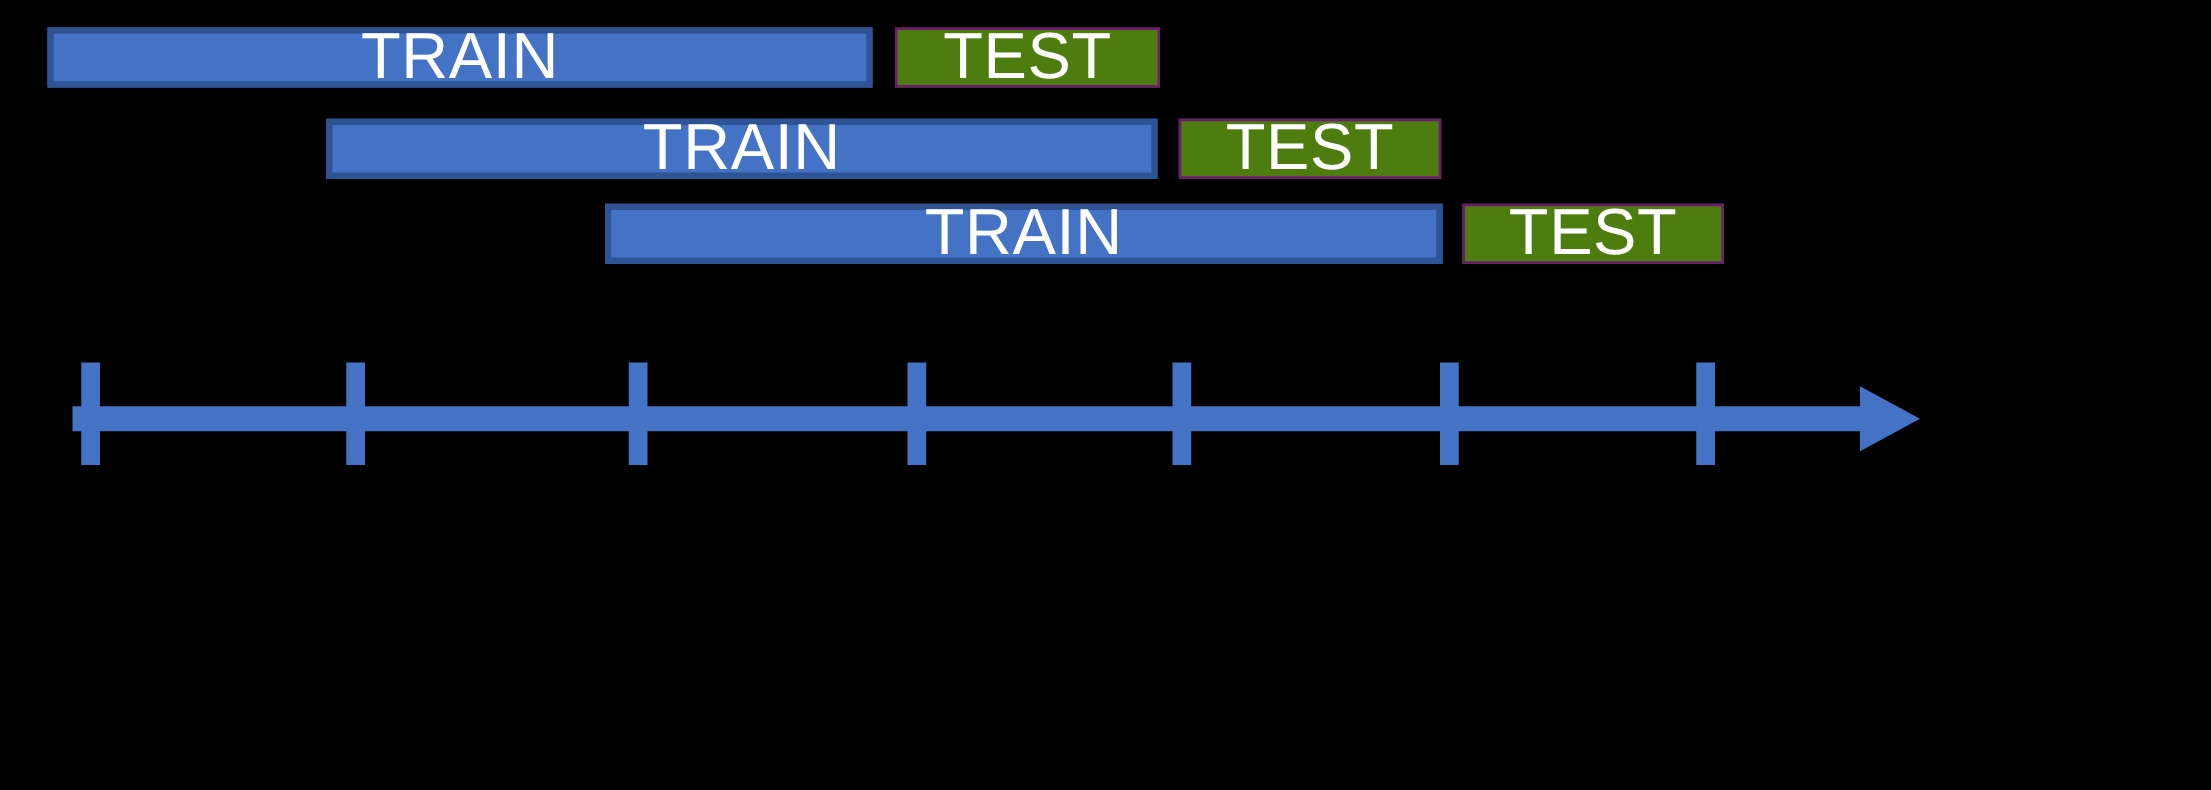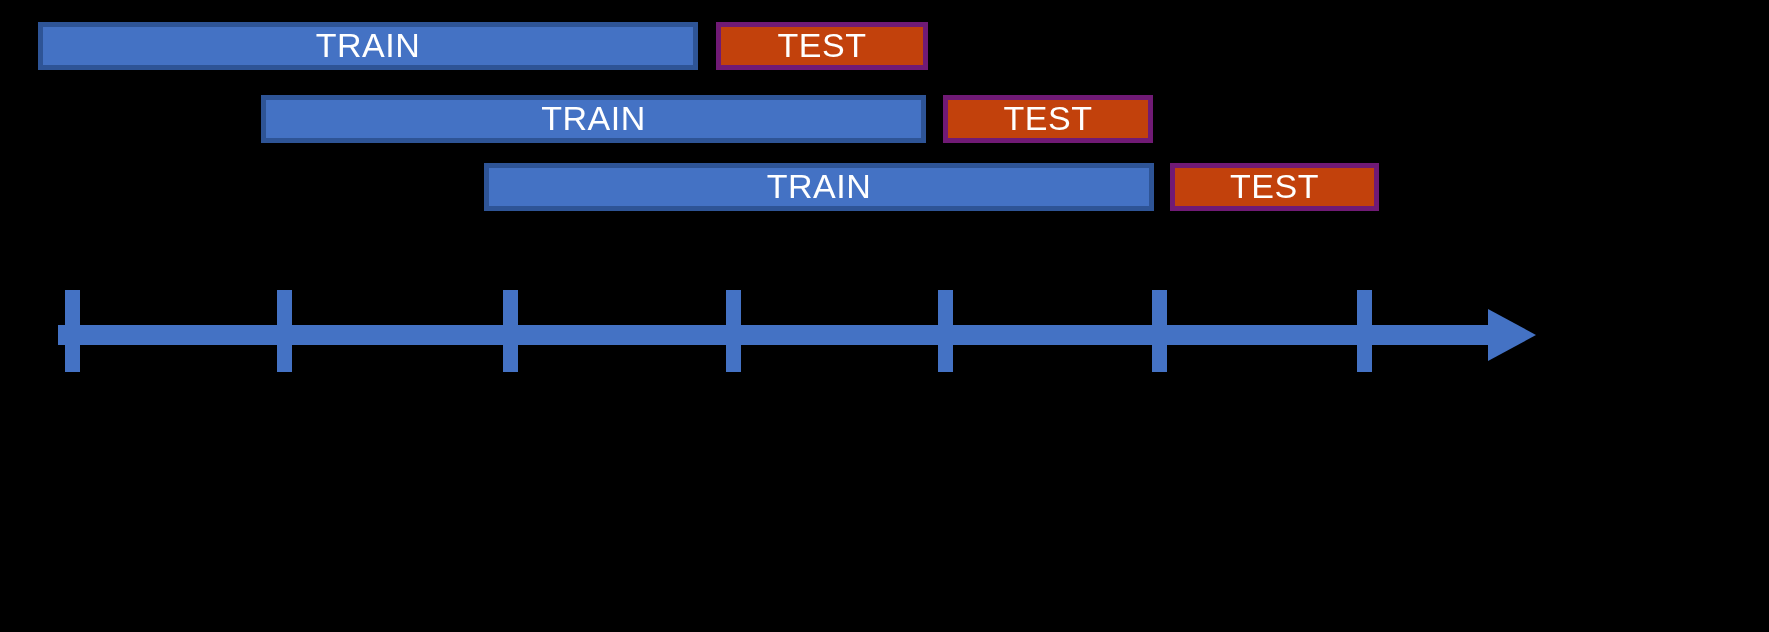--- a/index.html
+++ b/index.html
@@ -31,25 +31,25 @@
     letter-spacing: 0.5px;
     line-height: 1;
     white-space: nowrap;
     user-select: none;
   }
   .bar-train {
     background: #4472C4;
     border: 5px solid #2E5496;
   }
   .bar-test {
-    background: #c2410c;
-    border: 5px solid #701a75;
+    background: #4d7c0f;
+    border: 2px solid #701a75;
   }
   .bar-label {
-    font-size: 34px;
+    font-size: 52px;
     font-weight: 400;
     color: #ffffff;
     line-height: 1;
     transform: translateY(-1px);
   }
 
   
   #timeline {
     position: absolute;
     left: 0;

